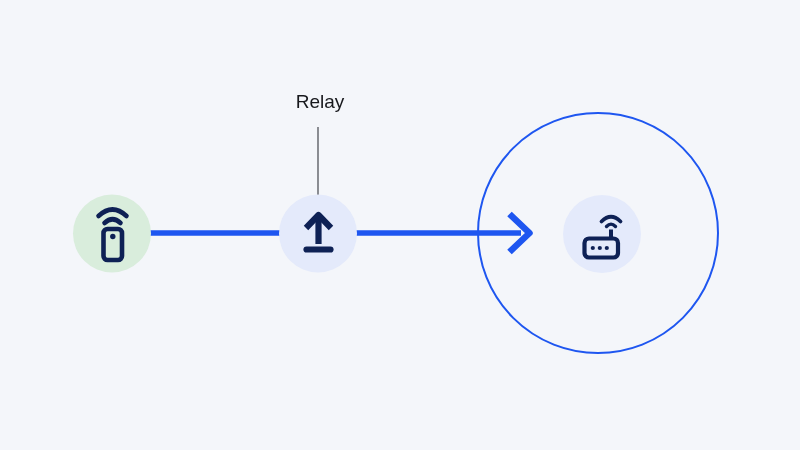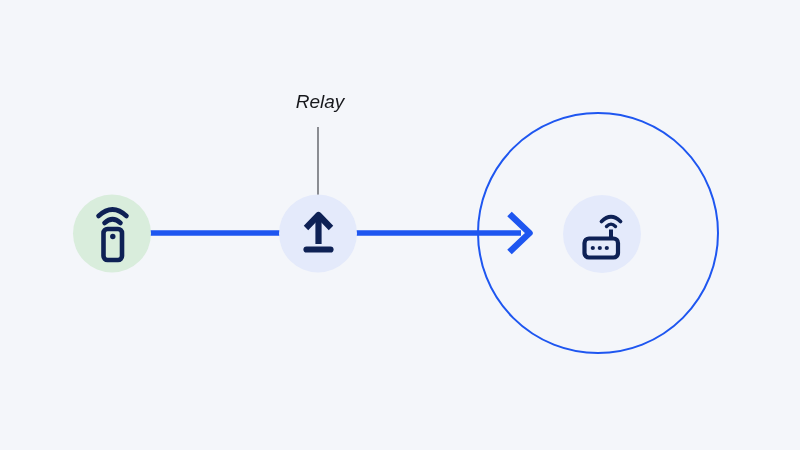--- a/index.html
+++ b/index.html
@@ -7,21 +7,21 @@
     --device-circle-green:#d9eddc;
     --node-circle-blue:#e4eafb;
     --icon-navy:#0e2155;
     --arrow-blue:#1e56f0;
     --range-circle-blue:#1e56f0;
     --label-text:#17181c;
     --label-connector:#43474e;
   }
   html,body{margin:0;padding:0;}
   body{width:800px;height:450px;overflow:hidden;font-family:"Liberation Sans",sans-serif;}
-  .stage{position:relative;width:800px;height:450px;background:var(--background);font-style:italic;}
+  .stage{position:relative;width:800px;height:450px;background:var(--background);}
   .stage svg{position:absolute;left:0;top:0;display:block;}
 
   .range-circle{fill:none;stroke:var(--range-circle-blue);stroke-width:2;}
   .link{stroke:var(--arrow-blue);stroke-width:5.5;fill:none;}
   .chevron{stroke:var(--arrow-blue);stroke-width:6.5;fill:none;stroke-linejoin:round;stroke-linecap:butt;}
   .connector{stroke:var(--label-connector);stroke-width:1.2;}
   .green-circle{fill:var(--device-circle-green);}
   .blue-circle{fill:var(--node-circle-blue);}
 
   .icon-stroke{stroke:var(--icon-navy);fill:none;stroke-linecap:round;}

